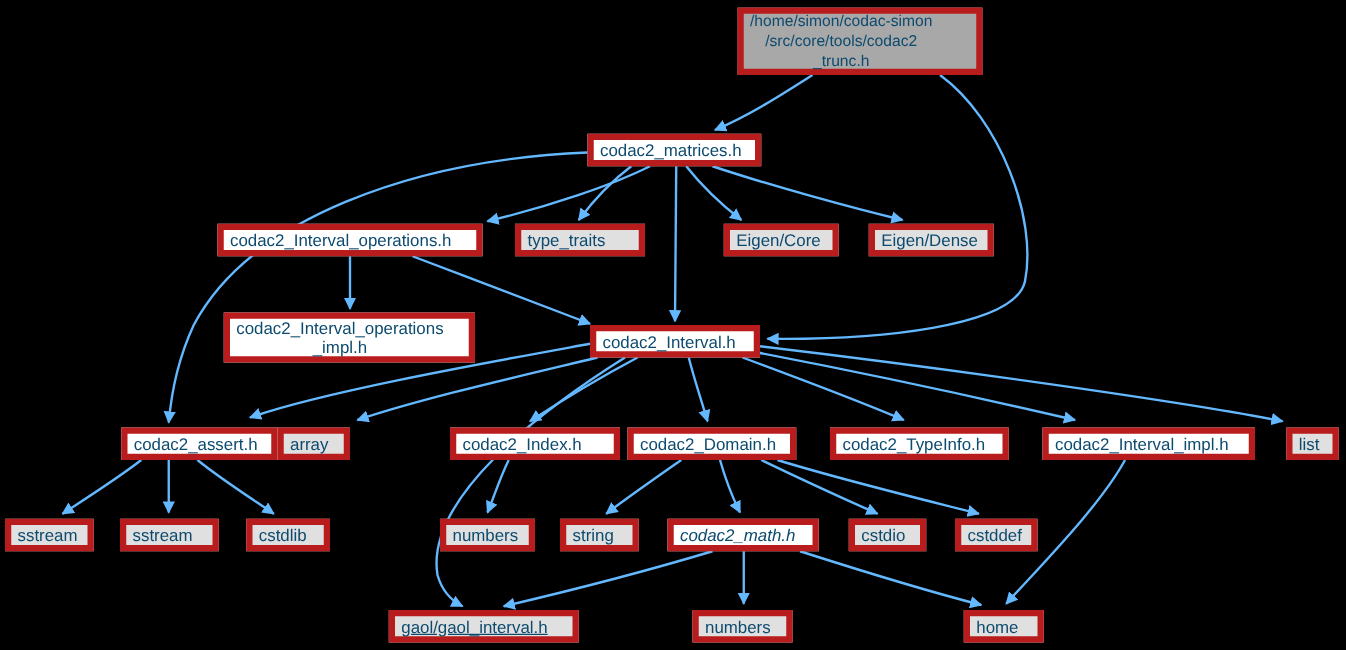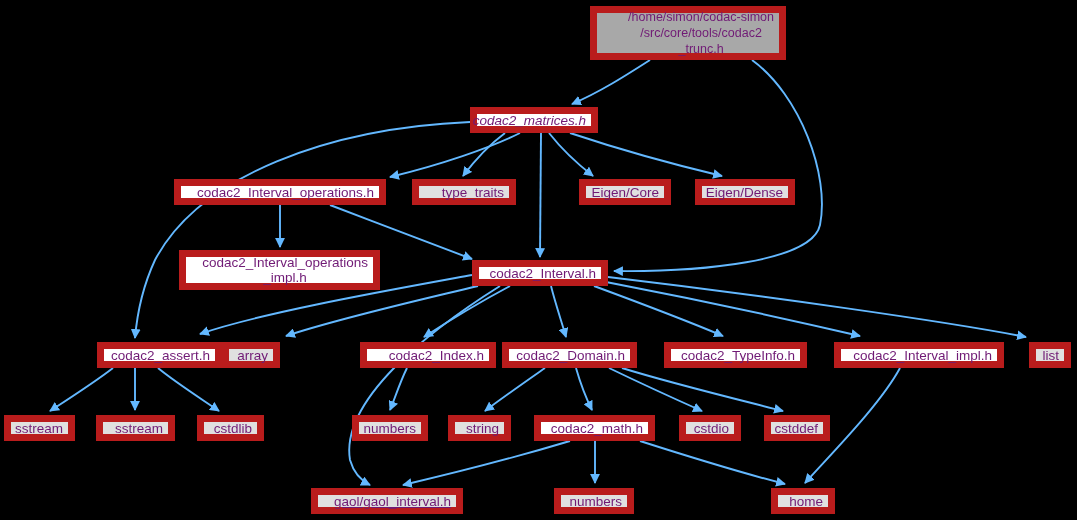--- a/index.html
+++ b/index.html
@@ -20,27 +20,27 @@
     left: 0;
     top: 0;
     width: 1077px;
     height: 520px;
   }
   .node {
     position: absolute;
     box-sizing: border-box;
     display: flex;
     align-items: center;
-    justify-content: flex-end;
+    justify-content: flex-start;
     text-align: center;
-    color: #701a75;
+    color: #0c4a6e;
     font-size: 13.5px;
     line-height: 15px;
     white-space: pre-line;
-    border: 7px solid #b91c1c;
+    border: 5px solid #b91c1c;
     letter-spacing: 0px;
   }
   .node.file {
     background: #ffffff;
   }
   .node.sys {
     background: #e0e0e0;
   }
   .node.root {
     background: #a8a8a8;
@@ -92,40 +92,40 @@
         <path d="M 570,441 C 520,456 450,474 403,485" fill="none" stroke="#63b8ff" stroke-width="1.9" marker-end="url(#arrow)"></path>
         <path d="M 595,441 L 595,483" fill="none" stroke="#63b8ff" stroke-width="1.9" marker-end="url(#arrow)"></path>
         <path d="M 640,441 C 690,457 750,475 785,484" fill="none" stroke="#63b8ff" stroke-width="1.9" marker-end="url(#arrow)"></path>
         <path d="M 900,368 C 880,405 830,455 805,483" fill="none" stroke="#63b8ff" stroke-width="1.9" marker-end="url(#arrow)"></path>
       </g>
   </svg>
   <div id="nodes-group">
       <div class="node root" style="left: 590px; top: 6px; width: 196px; height: 54px;"><span class="node-label">/home/simon/codac-simon
 /src/core/tools/codac2
 _trunc.h</span></div>
-      <div class="node file" style="left: 470px; top: 107px; width: 128px; height: 26px; font-style: italic;"><span class="node-label">codac2_matrices.h</span></div>
+      <div class="node file" style="left: 470px; top: 107px; width: 139px; height: 26px;"><span class="node-label">codac2_matrices.h</span></div>
       <div class="node file" style="left: 174px; top: 179px; width: 212px; height: 26px;"><span class="node-label">codac2_Interval_operations.h</span></div>
       <div class="node sys" style="left: 412px; top: 179px; width: 104px; height: 26px;"><span class="node-label">type_traits</span></div>
       <div class="node sys" style="left: 579px; top: 179px; width: 92px; height: 26px;"><span class="node-label">Eigen/Core</span></div>
       <div class="node sys" style="left: 695px; top: 179px; width: 100px; height: 26px;"><span class="node-label">Eigen/Dense</span></div>
       <div class="node file" style="left: 179px; top: 250px; width: 201px; height: 40px;"><span class="node-label">codac2_Interval_operations
 _impl.h</span></div>
       <div class="node file" style="left: 472px; top: 260px; width: 136px; height: 26px;"><span class="node-label">codac2_Interval.h</span></div>
       <div class="node file" style="left: 73px; top: 342px; width: 125px; height: 26px; margin-left: 24px;"><span class="node-label">codac2_assert.h</span></div>
       <div class="node sys" style="left: 222px; top: 342px; width: 58px; height: 26px;"><span class="node-label">array</span></div>
       <div class="node file" style="left: 360px; top: 342px; width: 136px; height: 26px;"><span class="node-label">codac2_Index.h</span></div>
       <div class="node file" style="left: 502px; top: 342px; width: 135px; height: 26px;"><span class="node-label">codac2_Domain.h</span></div>
       <div class="node file" style="left: 664px; top: 342px; width: 143px; height: 26px;"><span class="node-label">codac2_TypeInfo.h</span></div>
       <div class="node file" style="left: 834px; top: 342px; width: 170px; height: 26px;"><span class="node-label">codac2_Interval_impl.h</span></div>
       <div class="node sys" style="left: 1029px; top: 342px; width: 42px; height: 26px;"><span class="node-label">list</span></div>
       <div class="node sys" style="left: 4px; top: 415px; width: 71px; height: 26px;"><span class="node-label">sstream</span></div>
       <div class="node sys" style="left: 96px; top: 415px; width: 79px; height: 26px;"><span class="node-label">sstream</span></div>
       <div class="node sys" style="left: 197px; top: 415px; width: 67px; height: 26px;"><span class="node-label">cstdlib</span></div>
       <div class="node sys" style="left: 352px; top: 415px; width: 76px; height: 26px;"><span class="node-label">numbers</span></div>
       <div class="node sys" style="left: 448px; top: 415px; width: 63px; height: 26px;"><span class="node-label">string</span></div>
-      <div class="node file" style="left: 534px; top: 415px; width: 121px; height: 26px;"><span class="node-label">codac2_math.h</span></div>
+      <div class="node file" style="left: 534px; top: 415px; width: 121px; height: 26px; font-style: italic;"><span class="node-label">codac2_math.h</span></div>
       <div class="node sys" style="left: 679px; top: 415px; width: 62px; height: 26px;"><span class="node-label">cstdio</span></div>
       <div class="node sys" style="left: 764px; top: 415px; width: 66px; height: 26px;"><span class="node-label">cstddef</span></div>
       <div class="node sys" style="left: 311px; top: 488px; width: 152px; height: 26px; text-decoration: underline;"><span class="node-label">gaol/gaol_interval.h</span></div>
       <div class="node sys" style="left: 554px; top: 488px; width: 80px; height: 26px;"><span class="node-label">numbers</span></div>
       <div class="node sys" style="left: 771px; top: 488px; width: 64px; height: 26px;"><span class="node-label">home</span></div>
     </div>
 </div>
 
 </body></html>

